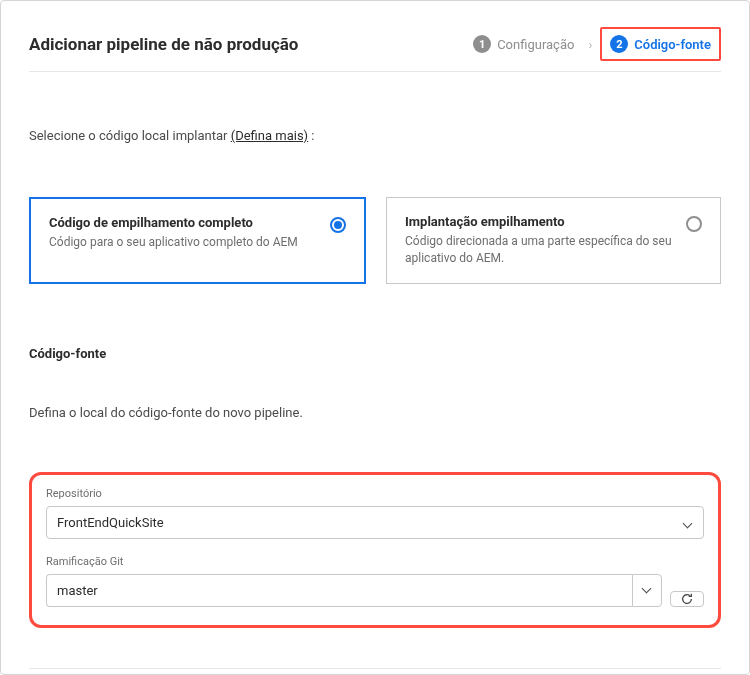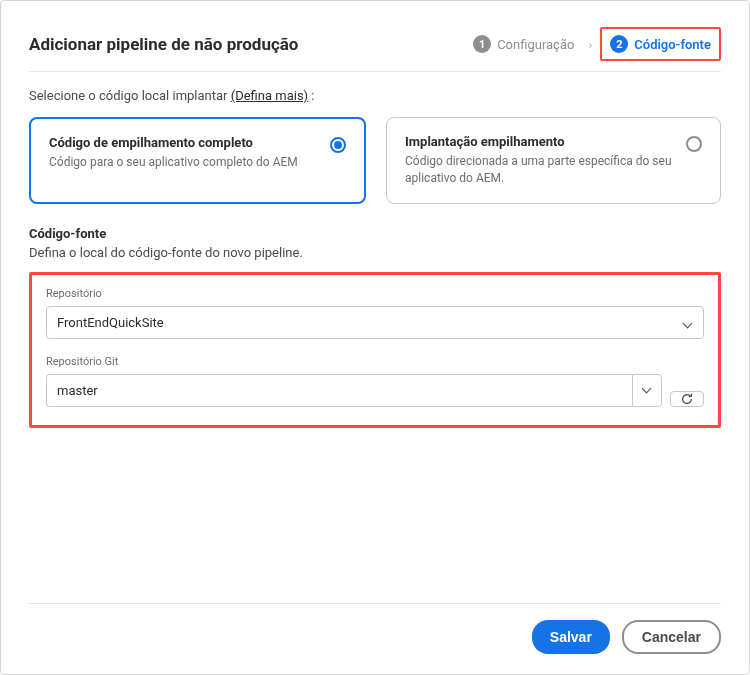--- a/index.html
+++ b/index.html
@@ -11,20 +11,21 @@
   }
   .dialog {
     width: 750px;
     height: 675px;
     border: 1px solid #d5d5d5;
     border-radius: 4px;
     display: flex;
     flex-direction: column;
     padding: 26px 28px 20px 28px;
     position: relative;
+    gap: 40px;
   }
   .header-row {
     display: flex;
     justify-content: space-between;
     align-items: center;
     padding-bottom: 10px;
     border-bottom: 1px solid #e6e6e6;
     margin-bottom: 16px;
   }
   .page-title {
@@ -71,21 +72,21 @@
     text-decoration: underline;
   }
   .cards {
     display: flex;
     gap: 20px;
     margin-bottom: 22px;
   }
   .card {
     flex: 1;
     border: 1px solid #c8c8c8;
-    border-radius: 8px;
+    border-radius: 0;
     padding: 16px 18px;
     display: flex;
     align-items: flex-start;
     cursor: pointer;
   }
   .card.selected {
     border: 2px solid #1473e6;
   }
   .card-text { flex: 1; padding-right: 10px; }
   .card-title { font-weight: 700; font-size: 13px; margin-bottom: 4px; }
@@ -104,21 +105,21 @@
     background: #1473e6; top: 2px; left: 2px;
   }
   .section-title {
     font-weight: 700; font-size: 13px; margin-bottom: 4px;
   }
   .section-sub {
     font-size: 13px; color: #4b4b4b; margin-bottom: 12px;
   }
   .highlight-box {
     border: 3px solid #ff4b3e;
-    border-radius: 2px;
+    border-radius: 12px;
     padding: 12px 14px 18px 14px;
   }
   .field-label {
     font-size: 11px; color: #6e6e6e; margin-bottom: 6px; display: block;
   }
   .select-wrap {
     position: relative;
     margin-bottom: 16px;
   }
   .select-wrap:last-child { margin-bottom: 0; }
@@ -249,21 +250,21 @@
 
   <div class="highlight-box">
     <label class="field-label">Repositório</label>
     <div class="select-wrap">
       <div class="select">
         <span>FrontEndQuickSite</span>
         <span class="chev"></span>
       </div>
     </div>
 
-    <label class="field-label">Repositório Git</label>
+    <label class="field-label">Ramificação Git</label>
     <div class="select-row">
       <div style="flex:1; display:flex;">
         <div class="combo-input">
           <span>master</span>
         </div>
         <div class="combo-btn">
           <span class="chev"></span>
         </div>
       </div>
       <div class="refresh-btn">

